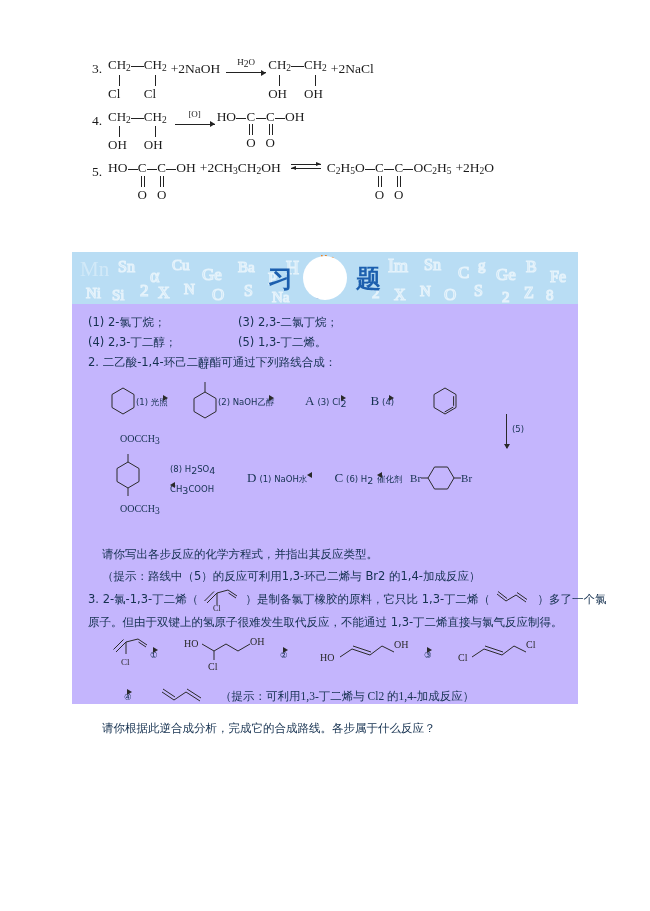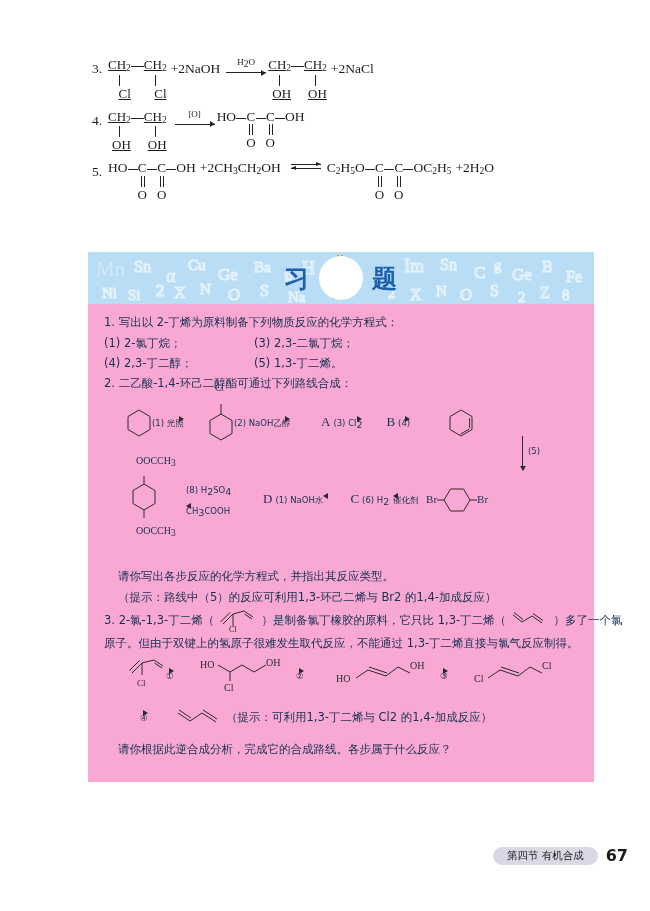--- a/index.html
+++ b/index.html
@@ -13,21 +13,21 @@
   
   .eqblock{position:absolute;left:92px;top:58px;width:500px;}
   .eqrow{position:relative;display:flex;align-items:flex-start;margin-bottom:6px;
          font-size:13.5px;line-height:1.05;}
   .eqnum{width:16px;flex:none;padding-top:4px;}
   .sub{font-size:9.5px;vertical-align:-2px;}
   .op{padding:4px 4px 0 4px;white-space:nowrap;}
   .plain{padding-top:4px;white-space:nowrap;}
 
   
-  .stack{display:inline-block;text-align:right;vertical-align:top;text-decoration:underline;}
+  .stack{display:inline-block;text-align:left;vertical-align:top;}
   .stack .bondv{width:1px;height:11px;background:#222;margin:1px auto 1px auto;}
   .stack .lbl{font-size:13px;line-height:1;}
   .chain{display:inline-flex;align-items:flex-start;}
   .hbond{display:inline-block;width:13px;height:1px;background:#222;margin-top:8px;}
   .hbond.sm{width:10px;}
 
   
   .arrow{display:inline-block;position:relative;text-align:center;padding:0 2px;vertical-align:top;}
   .arrow .above{font-size:9px;line-height:1;height:11px;white-space:nowrap;}
   .arrow .below{font-size:9px;line-height:1;height:11px;white-space:nowrap;}
@@ -45,21 +45,21 @@
       border-top:2.5px solid transparent;border-bottom:2.5px solid transparent;}
 
   
   .dbl{display:inline-block;text-align:center;}
   .dbl .lines{height:11px;margin:1px auto;position:relative;width:5px;}
   .dbl .lines:before,.dbl .lines:after{content:"";position:absolute;top:0;width:1px;height:11px;background:#222;}
   .dbl .lines:before{left:1px;}
   .dbl .lines:after{left:4px;}
 
   
-  .panel{position:absolute;left:88px;top:252px;width:506px;height:530px;background:#f9a8d4;}
+  .panel{position:absolute;left:72px;top:252px;width:506px;height:452px;background:#c4b5fd;}
   .banner{position:relative;height:52px;background:#b9ddf4;overflow:hidden;}
   .banner .pattern{position:absolute;inset:0;opacity:.75;}
   .banner .title{position:absolute;left:0;right:0;top:0;height:52px;
       display:flex;align-items:center;justify-content:center;gap:8px;}
   .banner .ch{font-size:25px;font-weight:bold;color:#1c5fae;
       font-family:"DejaVu Sans","Liberation Sans",sans-serif;letter-spacing:1px;}
   .caseicon{position:relative;width:46px;height:46px;flex:none;}
   .caseicon .circ{position:absolute;left:1px;top:1px;width:44px;height:44px;border-radius:50%;background:#fff;}
 
   .panelbody{padding:8px 14px 0 16px;font-size:11.5px;line-height:1.75;color:#14304f;
@@ -286,21 +286,20 @@
               </g>
             </g>
           </svg>
         </span>
         <span class="ch">题</span>
       </div>
     </div>
 
     <div class="panelbody">
 
-      <div class="q">1. 写出以 2-丁烯为原料制备下列物质反应的化学方程式：</div>
       <div class="subitems">
         <span class="it1">(1) 2-氯丁烷；</span>
         <span>(3) 2,3-二氯丁烷；</span>
       </div>
       <div class="subitems">
         <span class="it1">(4) 2,3-丁二醇；</span>
         <span class="it2">(5) 1,3-丁二烯。</span>
       </div>
 
       <div class="q">2. 二乙酸-1,4-环己二醇酯可通过下列路线合成：</div>
@@ -487,25 +486,21 @@
         </span>
         <span>
           <svg width="52" height="18" viewBox="0 0 52 18" style="display:block;">
             <line x1="4" y1="5" x2="16" y2="13" stroke="#2a2a2a" stroke-width="1"></line>
             <line x1="5" y1="2" x2="17" y2="10" stroke="#2a2a2a" stroke-width="1"></line>
             <line x1="16" y1="13" x2="28" y2="5" stroke="#2a2a2a" stroke-width="1"></line>
             <line x1="28" y1="5" x2="42" y2="14" stroke="#2a2a2a" stroke-width="1"></line>
             <line x1="29" y1="2" x2="43" y2="11" stroke="#2a2a2a" stroke-width="1"></line>
           </svg>
         </span>
-        <span style="">（提示：可利用1,3-丁二烯与 Cl2 的1,4-加成反应）</span>
+        <span style="margin-left:10px;font-family:Liberation Serif, serif;">（提示：可利用1,3-丁二烯与 Cl2 的1,4-加成反应）</span>
       </div>
 
       <div class="q indent" style="margin-top:12px;">请你根据此逆合成分析，完成它的合成路线。各步属于什么反应？</div>
     </div>
   </div>
 
-  <div class="footer">
-    <span class="pill">第四节  有机合成</span>
-    <span class="pgno">67</span>
-  </div>
 
 </div>
 
 </body></html>

